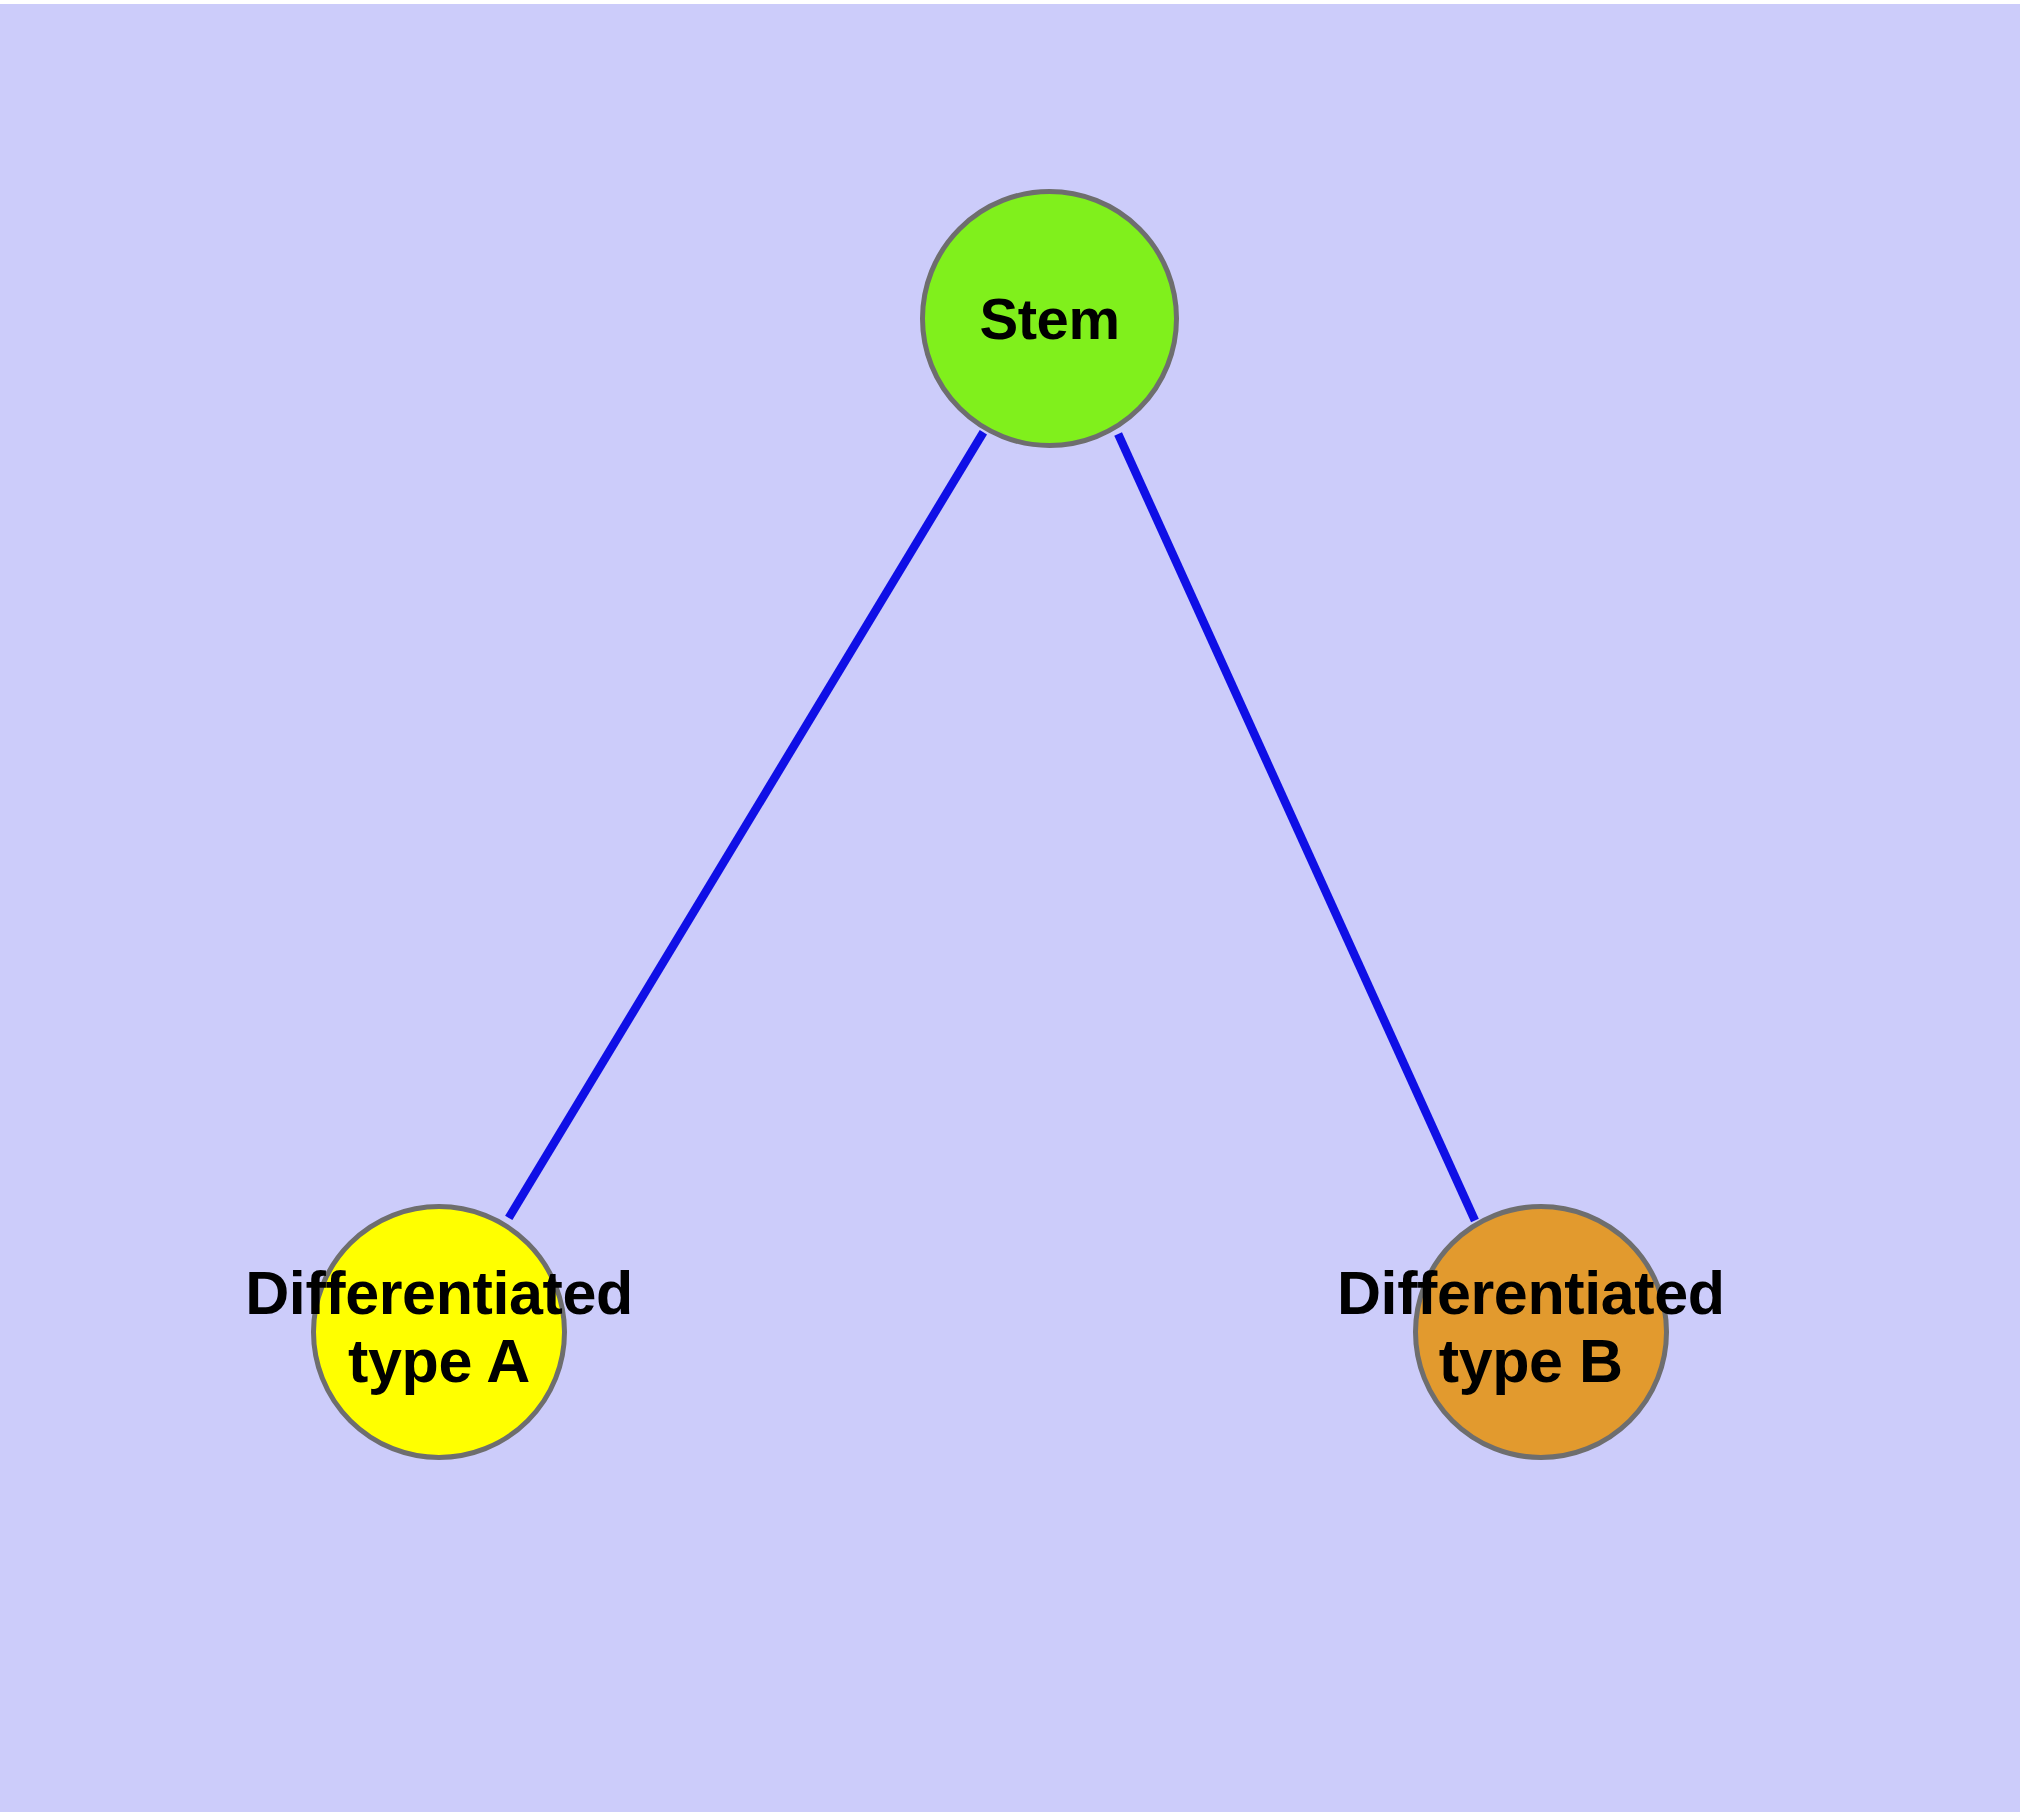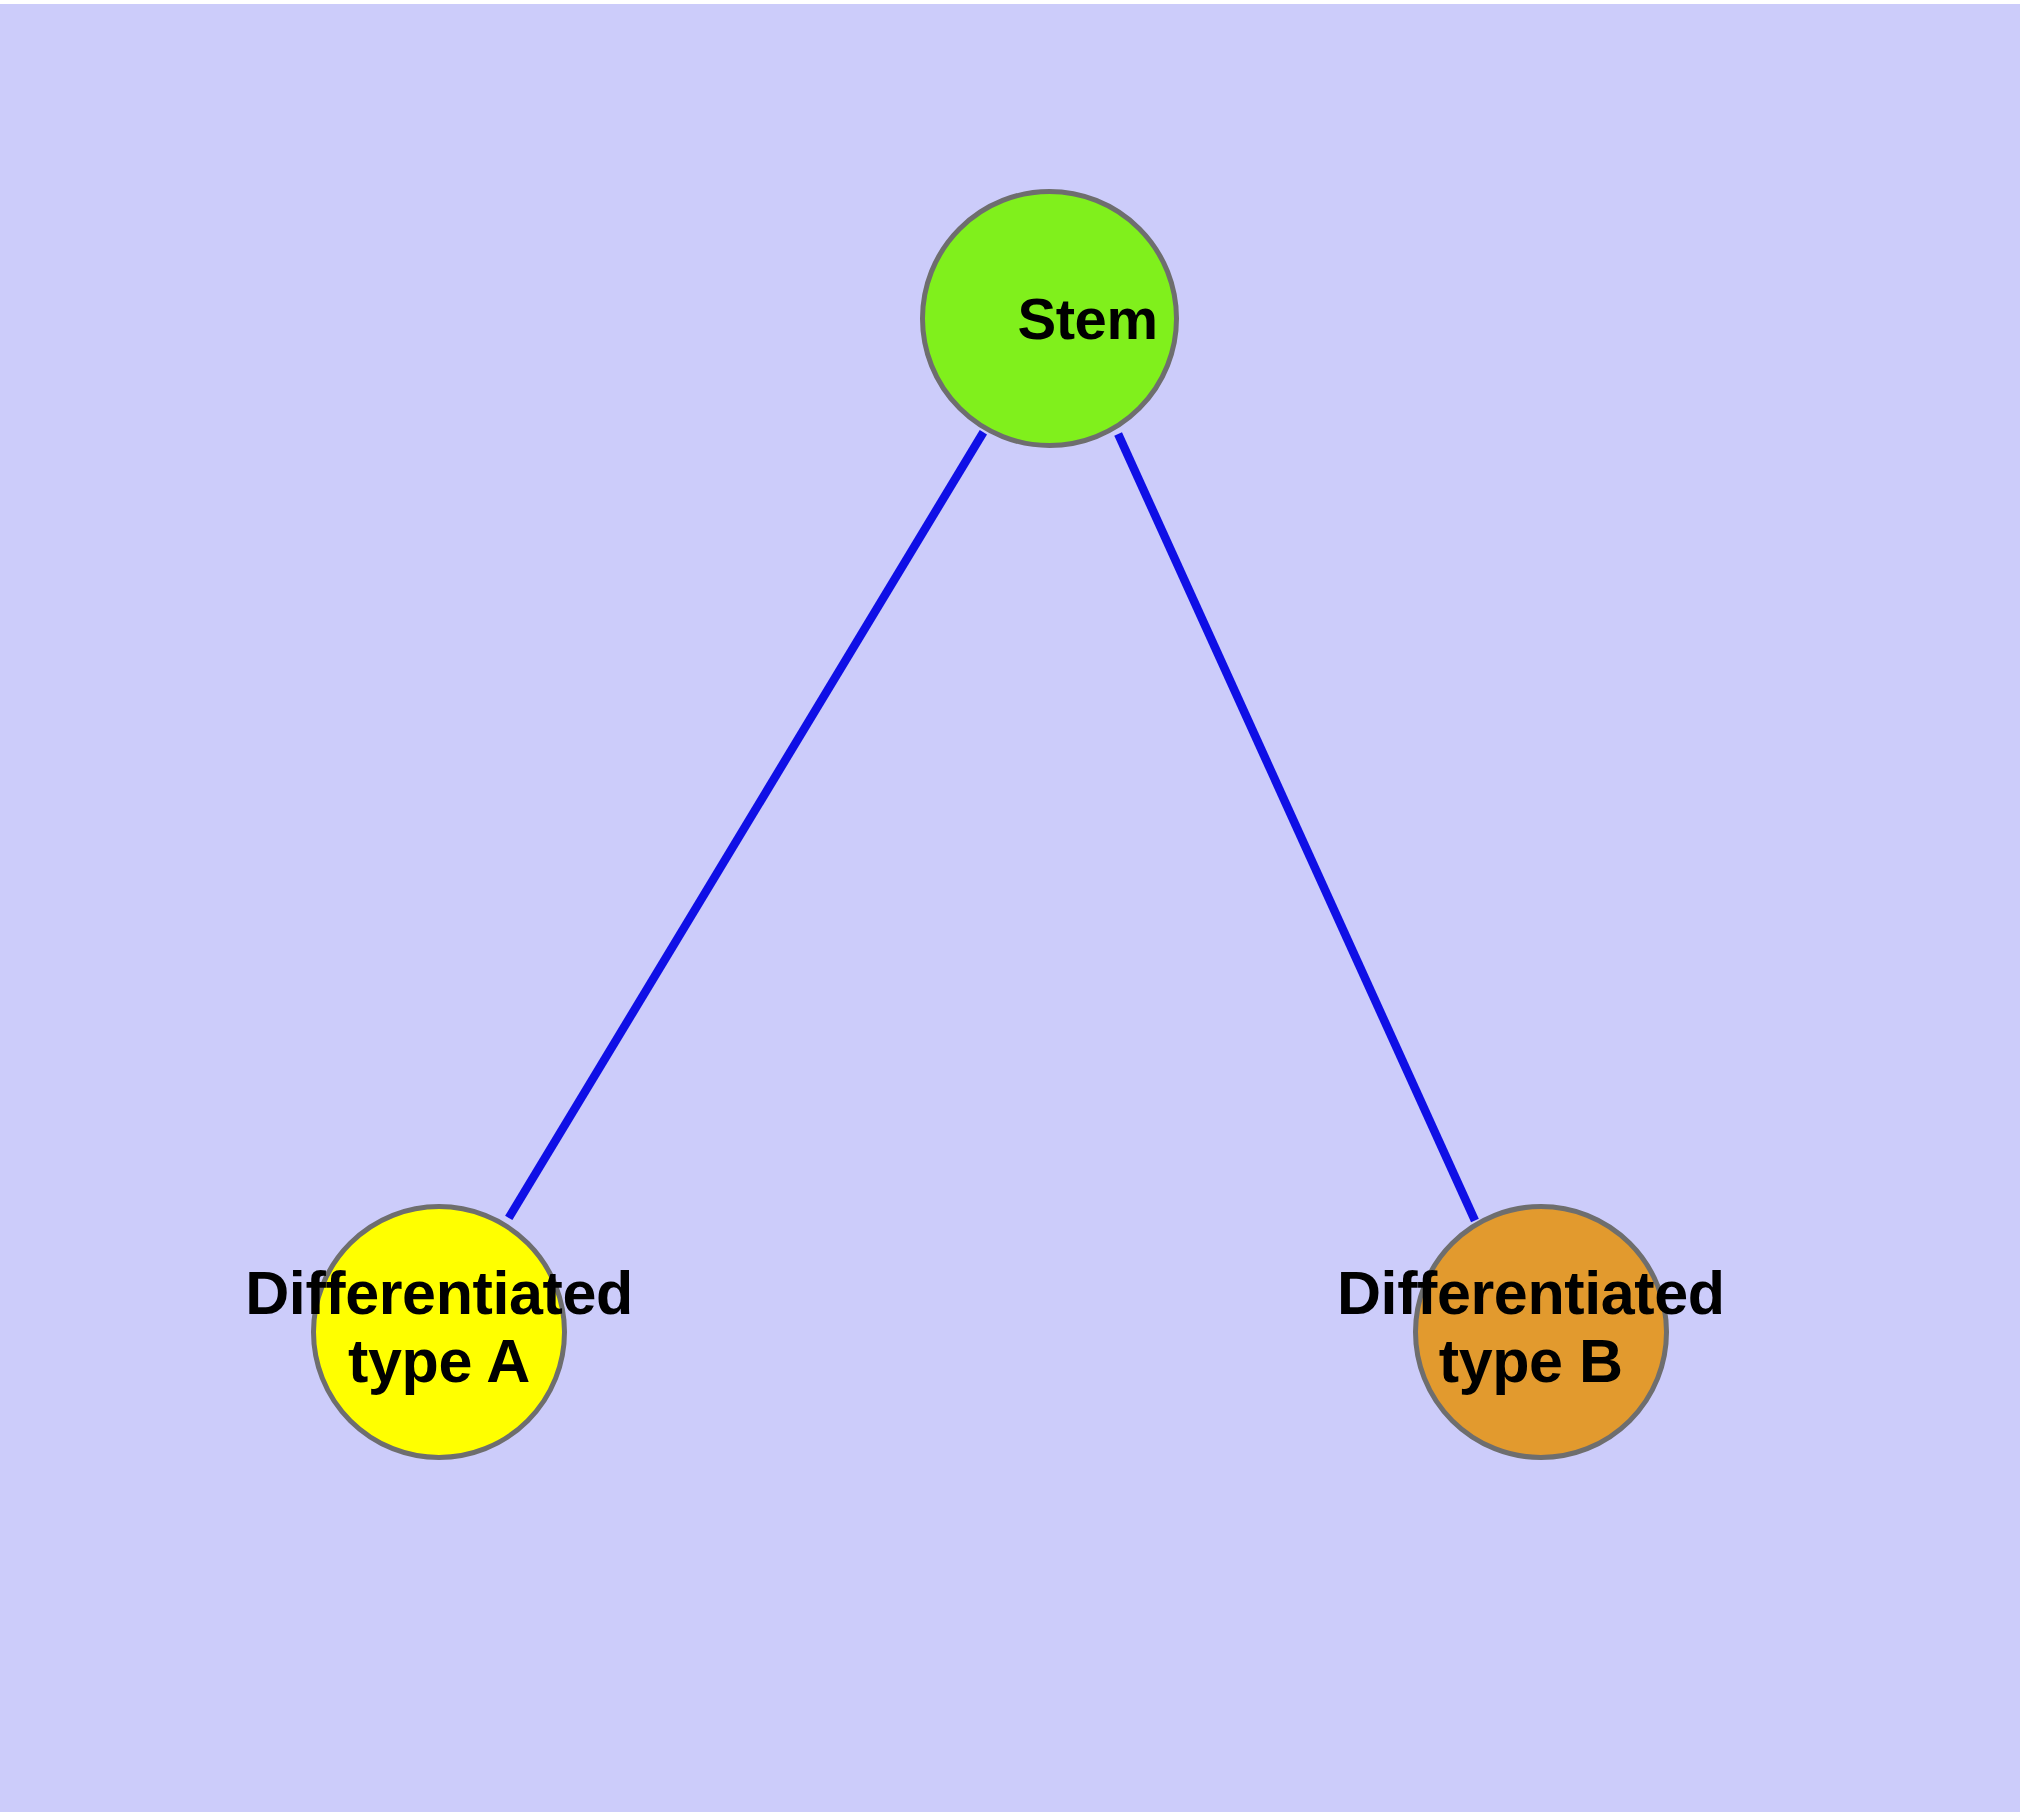--- a/index.html
+++ b/index.html
@@ -85,21 +85,20 @@
     width: 260px;
     height: 261px;
   }
   #node-stem .node-circle {
     width: 260px;
     height: 261px;
     background: #80f01c;
   }
   #node-stem .node-label {
     font-size: 58px;
-    margin-left: 38px;
   }
 
   
   #node-diff-a {
     left: 311px;
     top: 1204px;
     width: 256px;
     height: 256px;
   }
   #node-diff-a .node-circle {

